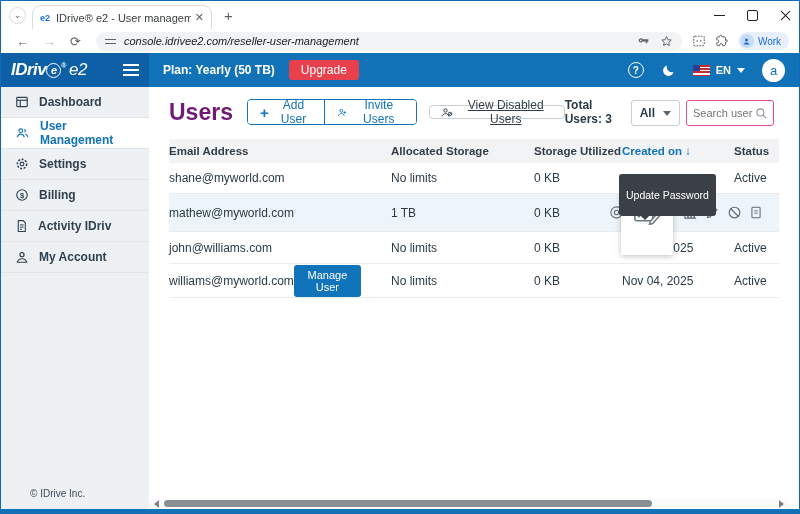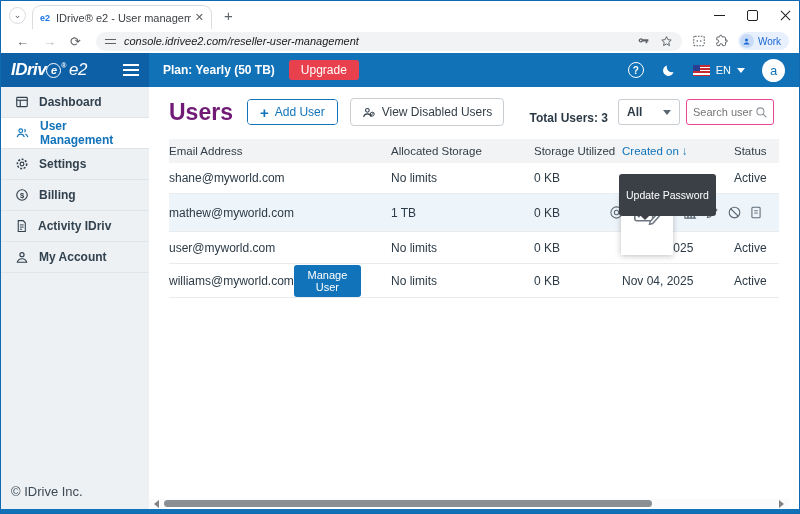--- a/index.html
+++ b/index.html
@@ -44,51 +44,51 @@
   .logo sup { font-size:7px; font-style:normal; vertical-align:7px; }
   .logo .e2 { font-weight:normal; margin-left:3px; }
   .hamburger { margin-left:auto; width:16px; }
   .hamburger span { display:block; border-top:2px solid #fff; margin:3px 0; }
   .plan { font-size:12px; font-weight:bold; margin-left:14px; }
   .upgrade-btn { background:#e8414d; color:#fff; font-size:12px; border:none; border-radius:3px; padding:3px 12px; margin-left:14px; }
   .ah-right { margin-left:auto; display:flex; align-items:center; gap:17px; padding-right:14px; }
   .help-ic { width:16px; height:16px; border:1.4px solid #fff; border-radius:50%; font-size:10px; display:flex; align-items:center; justify-content:center; font-weight:bold; }
   .flag { width:17px; height:11px; position:relative; background:repeating-linear-gradient(#c52b31 0 1.6px,#fff 1.6px 3.2px); display:inline-block; }
   .flag::after { content:""; position:absolute; left:0; top:0; width:7px; height:6px; background:#2c3e8f; }
-  .lang { font-size:11px; font-weight:normal; }
+  .lang { font-size:11px; font-weight:bold; }
   .caret-down { width:0; height:0; border-left:4px solid transparent; border-right:4px solid transparent; border-top:5px solid #fff; }
   .avatar { width:23px; height:23px; border-radius:50%; background:#fff; color:#1172b8; font-size:13px; display:flex; align-items:center; justify-content:center; }
 
   
   .body { flex:1; display:flex; min-height:0; position:relative; }
   .sidebar { width:148px; background:#edf1f4; flex:none; display:flex; flex-direction:column; }
   .side-item { display:flex; align-items:center; gap:10px; height:31px; padding:0 14px; font-size:12px; font-weight:bold; color:#32414e; border-bottom:1px solid #e0e5e9; }
   .side-item svg { flex:none; }
   .side-item.active { background:#fff; color:#1173b9; }
-  .side-footer { margin-top:auto; font-size:13px; color:#3c4a56; padding:10px 10px; }
+  .side-footer { margin-top:auto; font-size:10px; color:#3c4a56; padding:10px 29px; }
 
   .main { flex:1; background:#fff; position:relative; padding:10px 0 0 20px; min-width:0; }
   .page-head { display:flex; align-items:center; height:30px; }
   .page-title { font-size:23px; font-weight:bold; color:#701a75; letter-spacing:0; }
   .btn-group { display:flex; margin-left:14px; border:1px solid #1173b9; border-radius:4px; overflow:hidden; height:26px; }
   .btn-blue-outline { display:flex; align-items:center; gap:6px; background:#fff; color:#1173b9; font-size:12px; padding:0 12px; border:none; }
   .btn-blue-outline + .btn-blue-outline { border-left:1px solid #1173b9; }
-  .btn-gray-outline { display:flex; align-items:center; gap:6px; height:28px; background:#fff; color:#333e48; font-size:12px; padding:0 11px; border:1px solid #c8cdd2; border-radius:4px; margin-left:12px; }
+  .btn-gray-outline { display:flex; align-items:center; gap:6px; height:14px; background:#fff; color:#333e48; font-size:12px; padding:0 11px; border:1px solid #c8cdd2; border-radius:4px; margin-left:12px;text-decoration:underline; }
   .head-right { margin-left:auto; display:flex; align-items:flex-end; padding-right:25px; }
   .total-users { font-size:12px; font-weight:bold; color:#2b3a46; margin-right:10px; }
   .filter-box { width:62px; height:26px; border:1px solid #c8cdd2; border-radius:3px; display:flex; align-items:center; padding:0 8px; font-size:12px; font-weight:bold; color:#2b3a46; justify-content:space-between; }
   .filter-box .caret { width:0;height:0;border-left:4px solid transparent;border-right:4px solid transparent;border-top:5px solid #5b6770; }
   .search-box { width:88px; height:26px; border:1px solid #ec4899; border-radius:3px; display:flex; align-items:center; padding:0 6px; margin-left:6px; }
   .search-box input { border:none; outline:none; width:62px; font-size:11px; color:#333; background:transparent; font-family:"Liberation Sans",sans-serif; }
   .search-box svg { flex:none; }
 
   
   .table { width:610px; margin-top:12px; position:relative; }
   .trow { display:grid; grid-template-columns:222px 143px 88px 112px 45px; align-items:center; }
-  .thead { background:#f1f3f4; height:24px; font-size:11.5px; font-weight:normal; color:#333e48; }
+  .thead { background:#f1f3f4; height:24px; font-size:11.5px; font-weight:bold; color:#333e48; }
   .thead .col-created { color:#1173b9; }
   .tbody-row { height:31px; border-bottom:1px solid #e9ebed; font-size:12px; color:#2b3a46; position:relative; }
   .tbody-row.hover { background:#eef5fa; height:38px; }
   .cell-email { display:flex; align-items:center; }
   .manage-btn { background:#1173b9; color:#fff; border:none; border-radius:3px; font-size:11px; padding:4px 10px; margin-left:auto; margin-right:30px; }
 
   .action-icons { position:absolute; top:0; bottom:0; left:436px; display:flex; align-items:center; color:#5d6a75; }
   .aicon { width:22px; display:flex; justify-content:center; }
 
   .hover-card { position:absolute; left:452px; top:-1px; width:52px; height:62px; background:#fff; box-shadow:0 1px 6px rgba(0,0,0,0.25); display:flex; justify-content:center; padding-top:12px; z-index:3; }
@@ -238,20 +238,29 @@
       <div class="side-footer">© IDrive Inc.</div>
     </div>
 
     <div class="main">
       <div class="page-head">
         <span class="page-title">Users</span>
         <div class="btn-group">
           <button class="btn-blue-outline">
             <span style="font-size:15px;font-weight:bold;">+</span>
             <span>Add User</span>
+          </button>
+          <button class="btn-blue-outline">
+            <svg width="13" height="13" viewBox="0 0 24 24">
+                <circle cx="10" cy="8" r="3.4" fill="none" stroke="#1173b9" stroke-width="2"></circle>
+                <path d="M3 20c1-4 4-5.5 7-5.5s6 1.5 7 5.5" fill="none" stroke="#1173b9" stroke-width="2"></path>
+                <line x1="18" y1="9" x2="18" y2="15" stroke="#1173b9" stroke-width="2"></line>
+                <line x1="15" y1="12" x2="21" y2="12" stroke="#1173b9" stroke-width="2"></line>
+              </svg>
+            <span>Invite Users</span>
           </button>
         </div>
         <button class="btn-gray-outline">
           <svg width="14" height="13" viewBox="0 0 24 24">
               <circle cx="9" cy="8" r="3.4" fill="none" stroke="#333e48" stroke-width="2"></circle>
               <path d="M2 20c1-4 4-5.5 7-5.5s6 1.5 7 5.5" fill="none" stroke="#333e48" stroke-width="2"></path>
               <circle cx="18" cy="15" r="3.6" fill="none" stroke="#333e48" stroke-width="1.8"></circle>
               <line x1="15.5" y1="17.5" x2="20.5" y2="12.5" stroke="#333e48" stroke-width="1.8"></line>
             </svg>
           <span>View Disabled Users</span>
@@ -337,21 +346,21 @@
               <circle cx="6" cy="13.5" r="1.5" fill="#6b7680"></circle>
                 <circle cx="11" cy="13.5" r="1.5" fill="#6b7680"></circle>
                 <circle cx="16" cy="13.5" r="1.5" fill="#6b7680"></circle>
               <path d="M20 20l8-9 3 2.5-8 9-4 1z" fill="#fff" stroke="#6b7680" stroke-width="1.8"></path>
             </svg>
           </div>
           <div class="tooltip">Update Password</div>
         </div>
 
         <div class="trow tbody-row" style="height:32px;">
-          <span class="cell-email">user@myworld.com</span>
+          <span class="cell-email">john@williams.com</span>
           <span>No limits</span>
           <span>0 KB</span>
           <span>Dec 23, 2025</span>
           <span>Active</span>
         </div>
 
         <div class="trow tbody-row" style="height:34px;">
           <span class="cell-email">
             <span>williams@myworld.com</span>
             <button class="manage-btn">Manage User</button>

